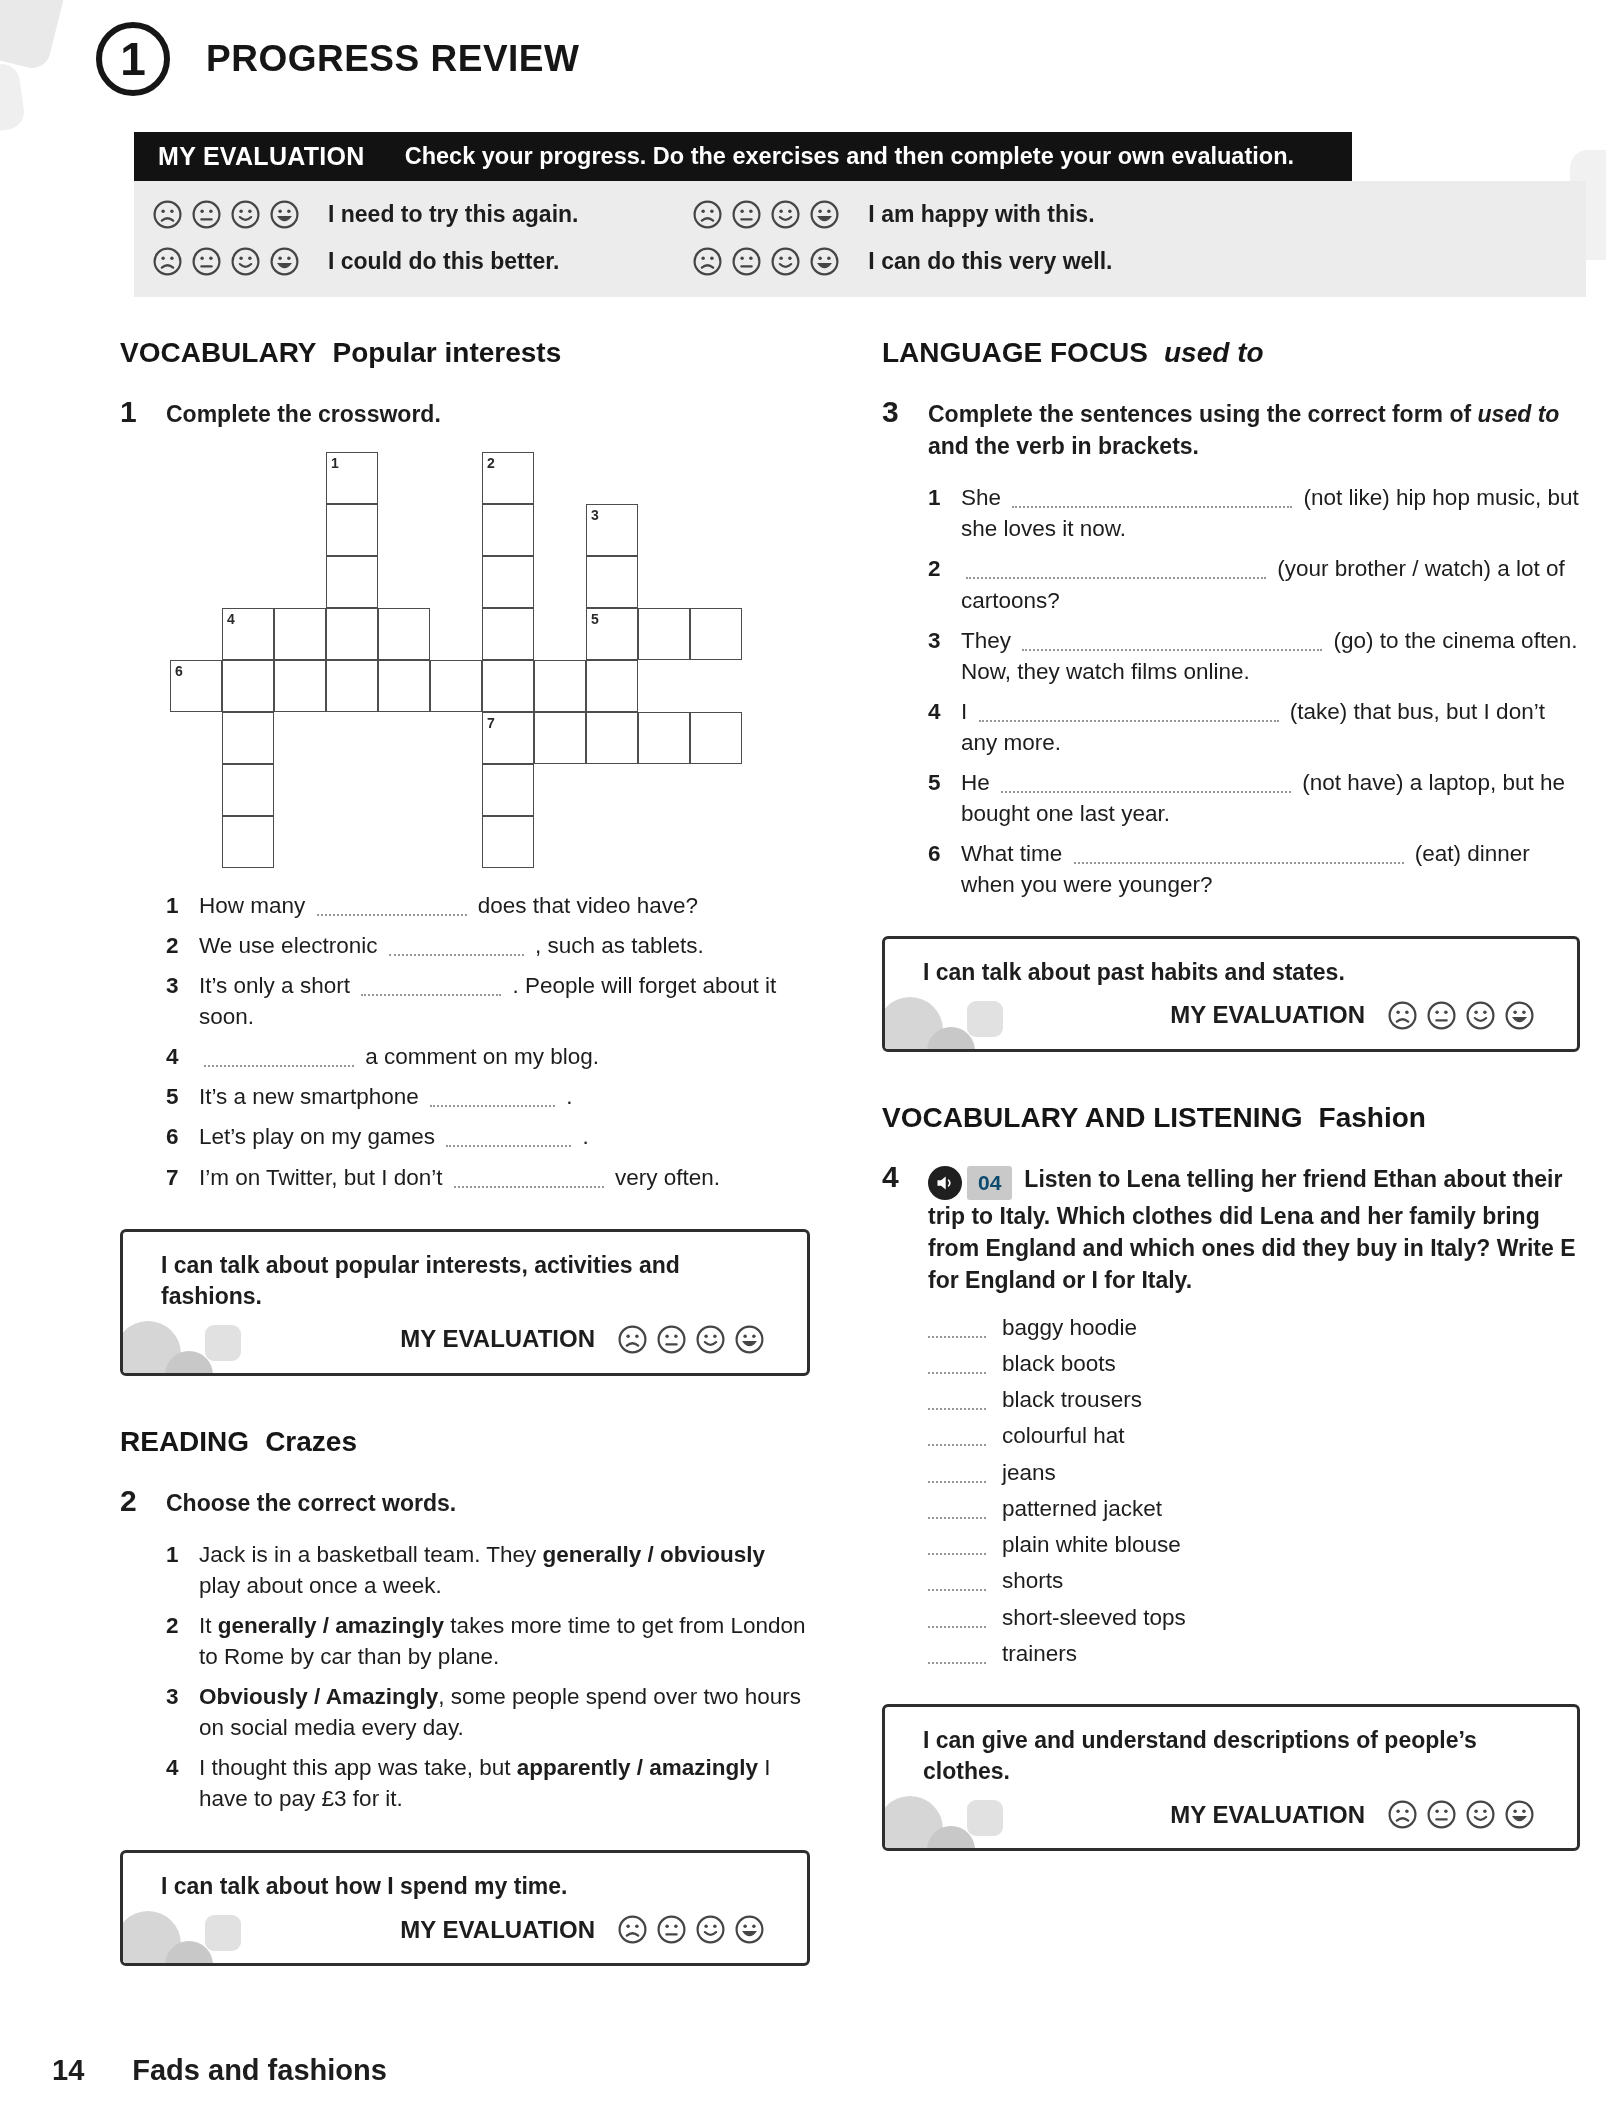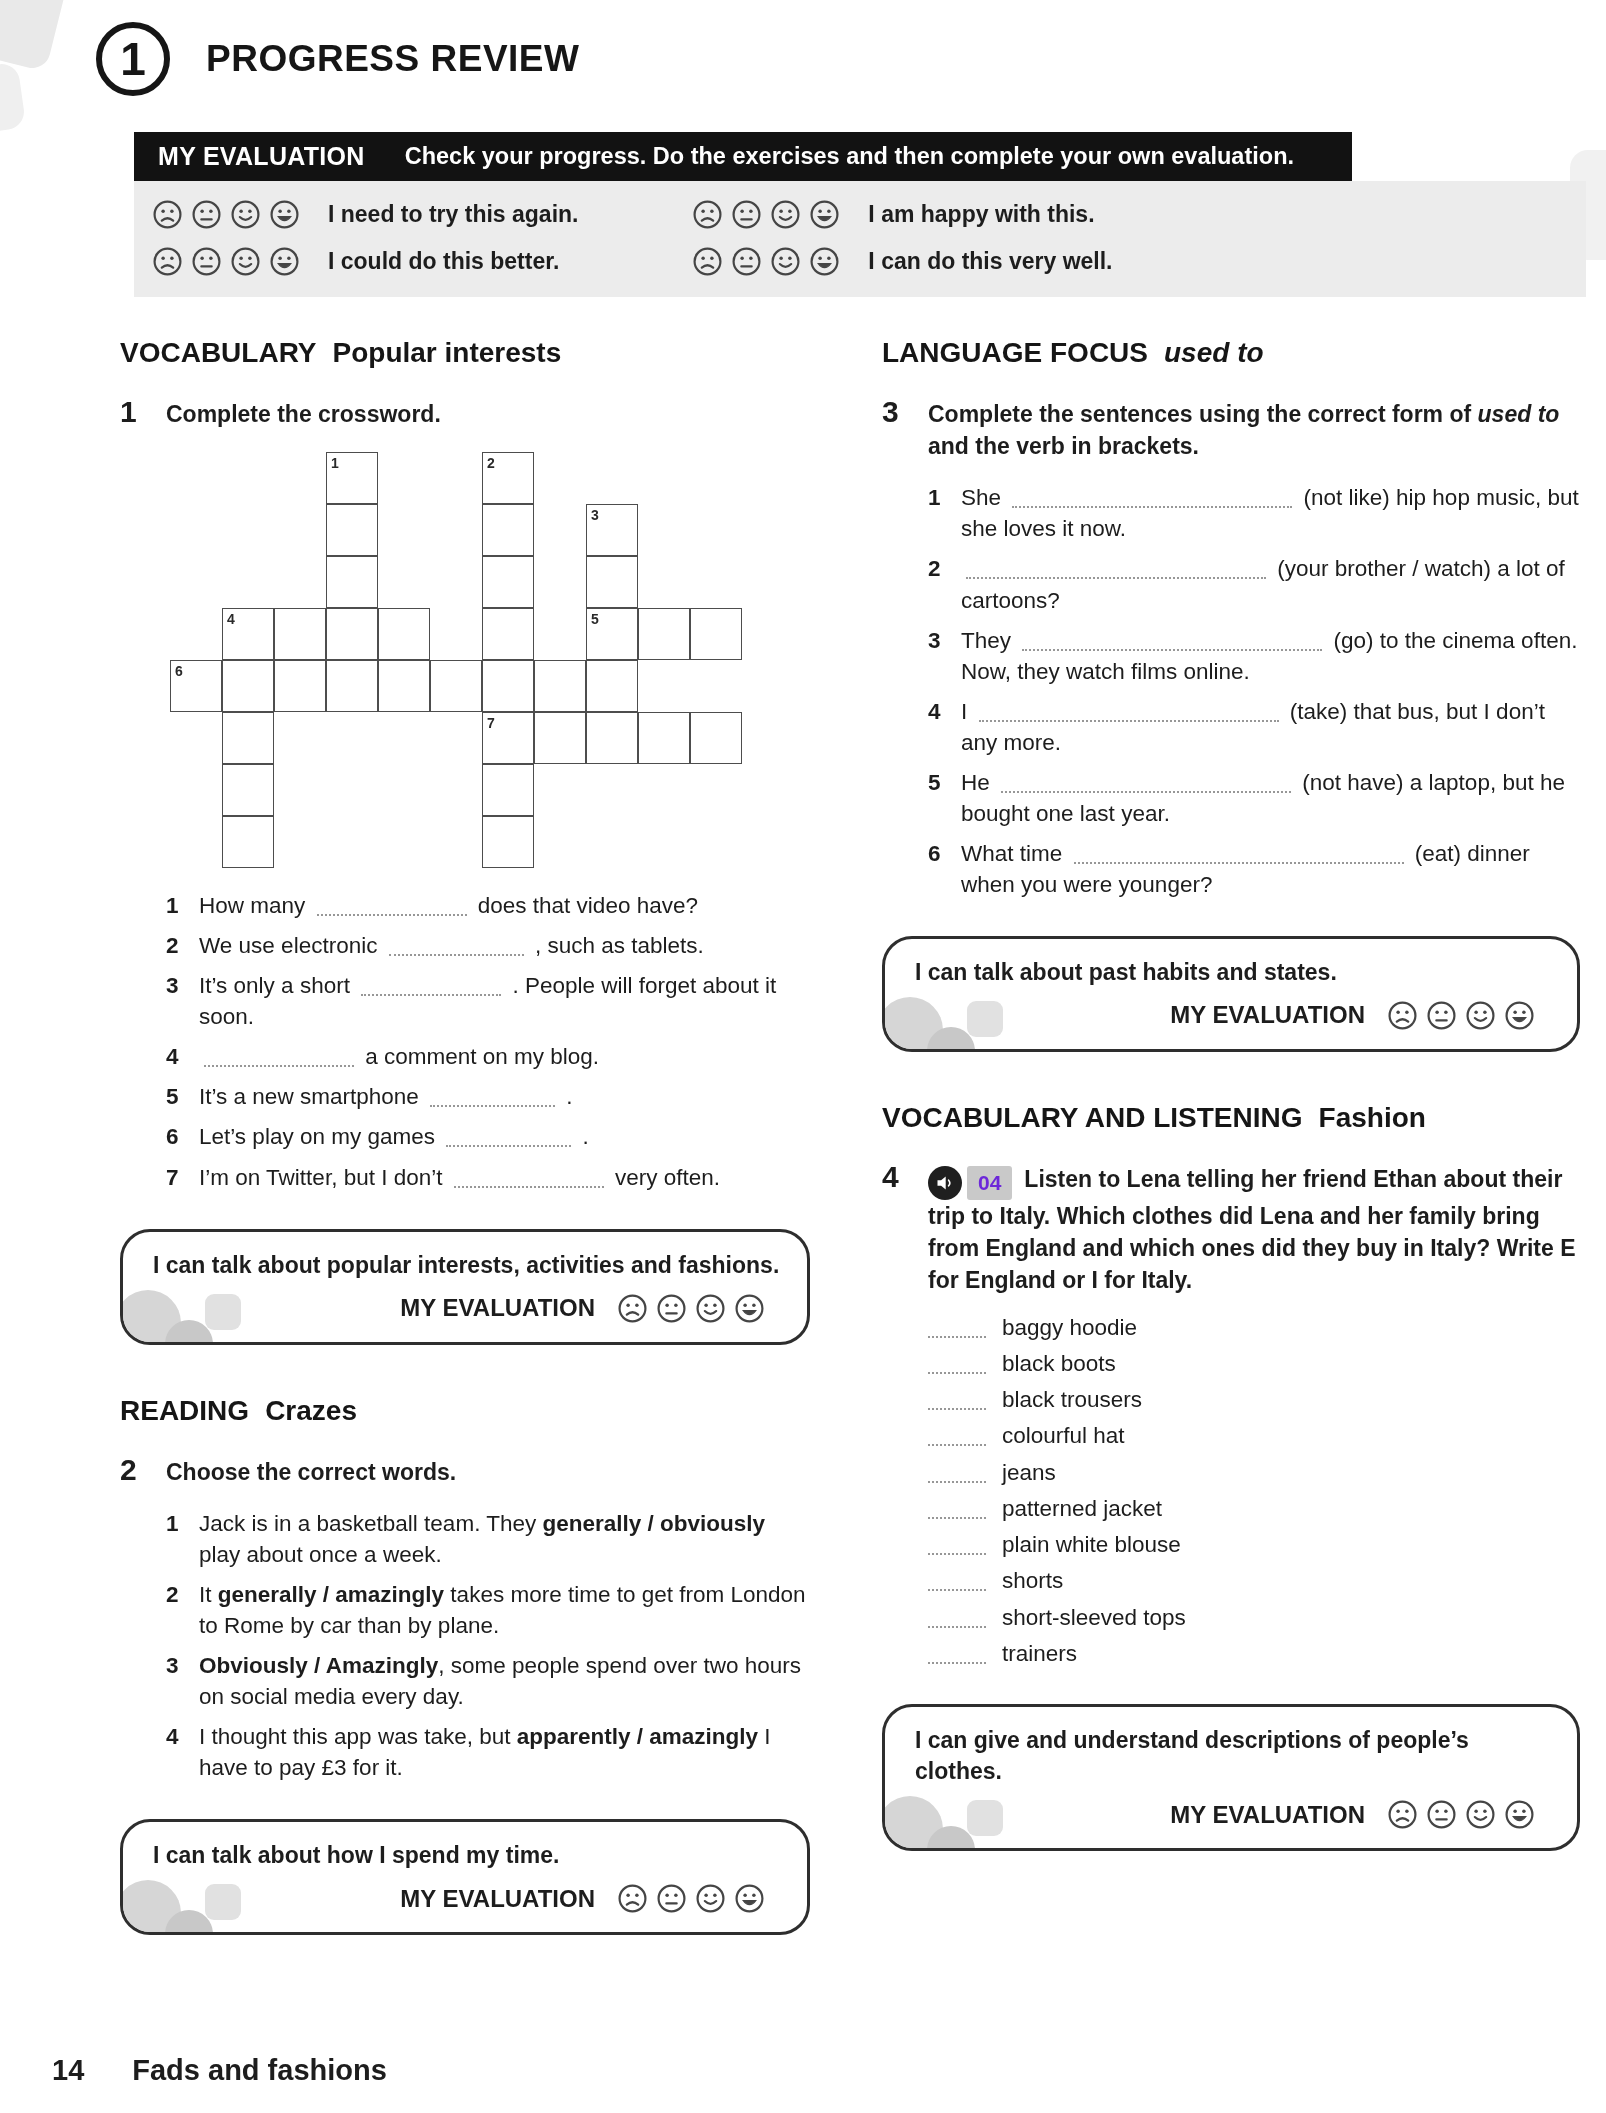--- a/index.html
+++ b/index.html
@@ -70,36 +70,36 @@
     vertical-align:-3px; margin:0 5px;
   }
 
   
   .crossword { position:relative; margin:22px 0 0 50px; }
   .cw-cell { position:absolute; background:#fff; border:1.6px solid #4d4d4d; }
   .cw-num { position:absolute; top:2px; left:4px; font-size:14px; font-weight:bold; color:#2a2a2a; }
 
   
   .eval-box {
-    position:relative; border:3px solid #2e2e2e; border-radius:30px; background:#fff;
-    margin-top:36px; padding:18px 24px 18px 30px; overflow:hidden;
+    position:relative; border:3px solid #2e2e2e; border-radius:6px; background:#fff;
+    margin-top:36px; padding:18px 24px 18px 38px; overflow:hidden;
   }
   .eval-statement { font-weight:bold; font-size:23px; line-height:1.35; position:relative; z-index:1; }
   .eval-row { display:flex; justify-content:flex-end; align-items:center; gap:22px; margin-top:12px; padding-right:18px; position:relative; z-index:1; }
   .eval-label { font-weight:bold; font-size:24px; }
   .eval-decor { position:absolute; left:-10px; bottom:-28px; width:170px; height:100px; z-index:0; }
   .eval-decor .c1 { position:absolute; width:66px; height:66px; border-radius:50%; background:#d6d6d6; left:2px; bottom:14px; }
   .eval-decor .c2 { position:absolute; width:48px; height:48px; border-radius:50%; background:#c8c8c8; left:52px; bottom:2px; }
   .eval-decor .c3 { position:absolute; width:36px; height:36px; border-radius:9px; background:#e1e1e1; left:92px; bottom:40px; }
 
   
   .audio { display:inline-flex; align-items:center; vertical-align:-8px; margin-right:12px; }
   .audio-disc { width:34px; height:34px; border-radius:50%; background:#1f1f1f; display:inline-flex; align-items:center; justify-content:center; }
   .audio-disc svg { width:24px; height:24px; }
-  .audio-num { background:#c9c9c9; color:#6d28d9; font-weight:bold; font-size:21px; padding:2px 11px; margin-left:5px; border-radius:3px; }
+  .audio-num { background:#c9c9c9; color:#0c4a6e; font-weight:bold; font-size:21px; padding:2px 11px; margin-left:5px; border-radius:3px; }
 
   
   .clothes-list { margin:16px 0 0 46px; }
   .clothes-item { margin-top:7px; font-size:22.5px; line-height:1.3; }
   .clothes-blank { width:58px; margin:0 16px 0 0; }
 
   
   .footer { position:absolute; left:52px; bottom:26px; display:flex; align-items:baseline; gap:48px; z-index:1; }
   .footer-page { font-size:29px; font-weight:bold; }
   .footer-title { font-size:29px; font-weight:bold; }

